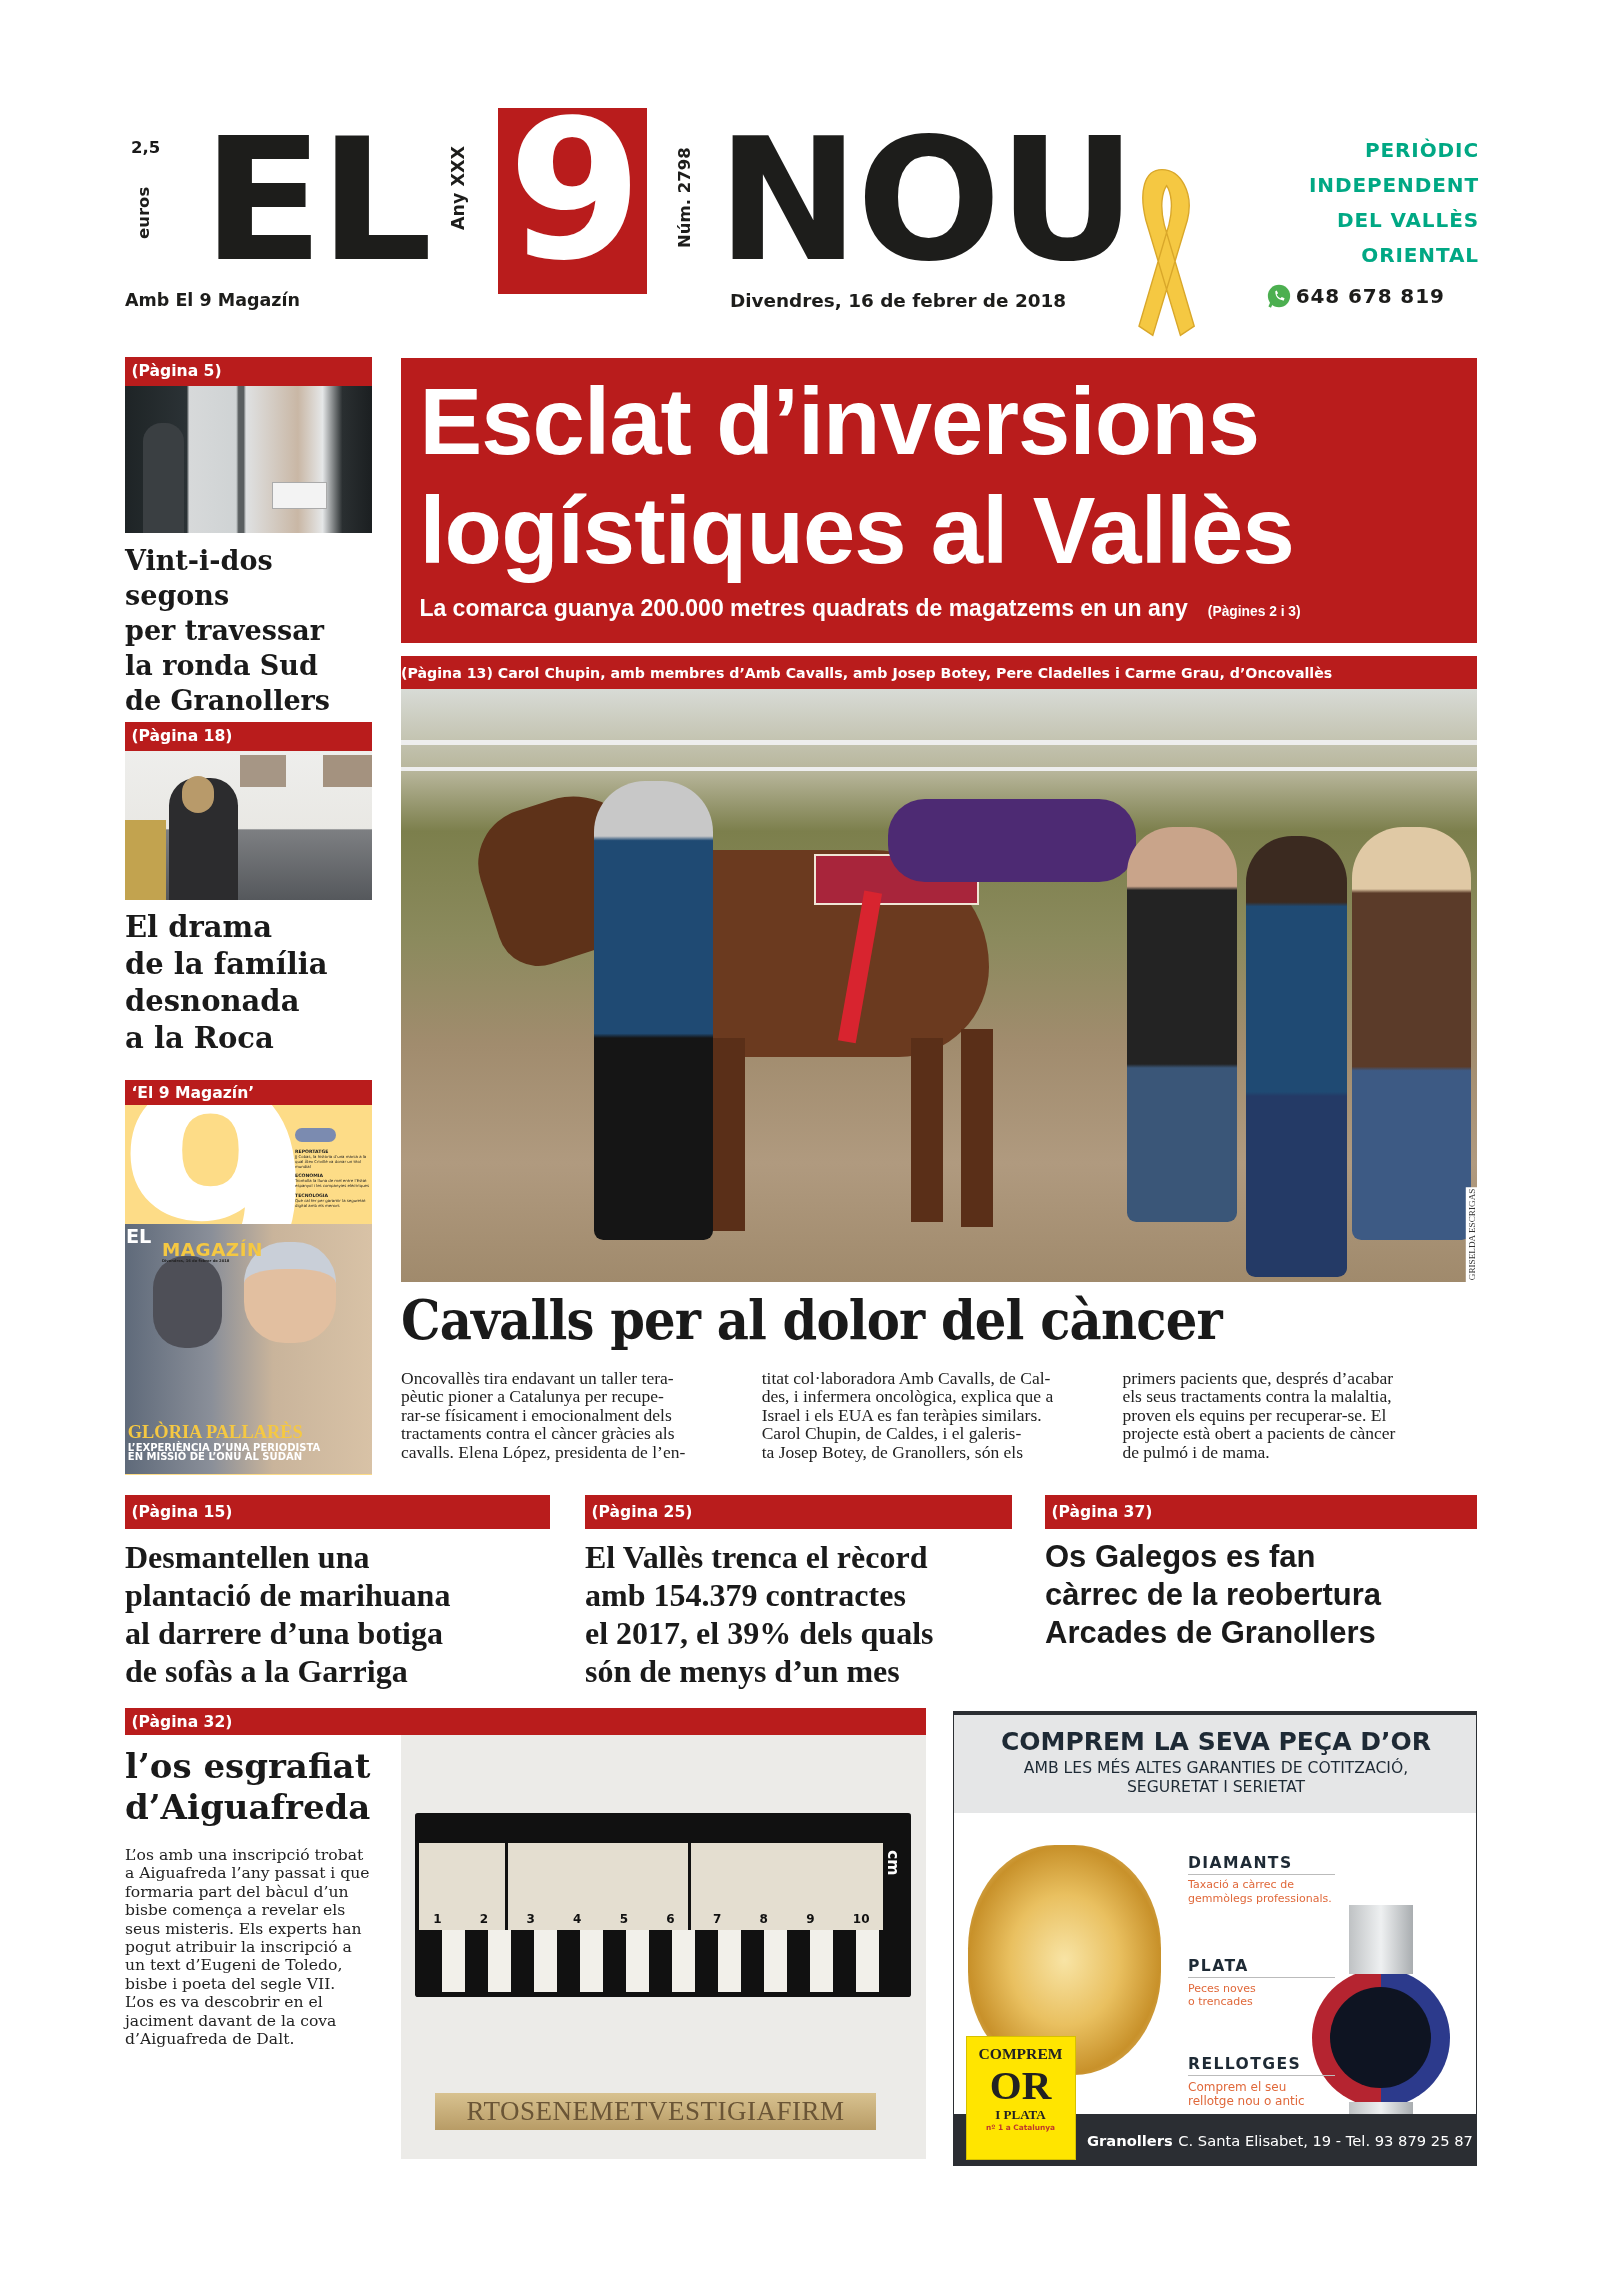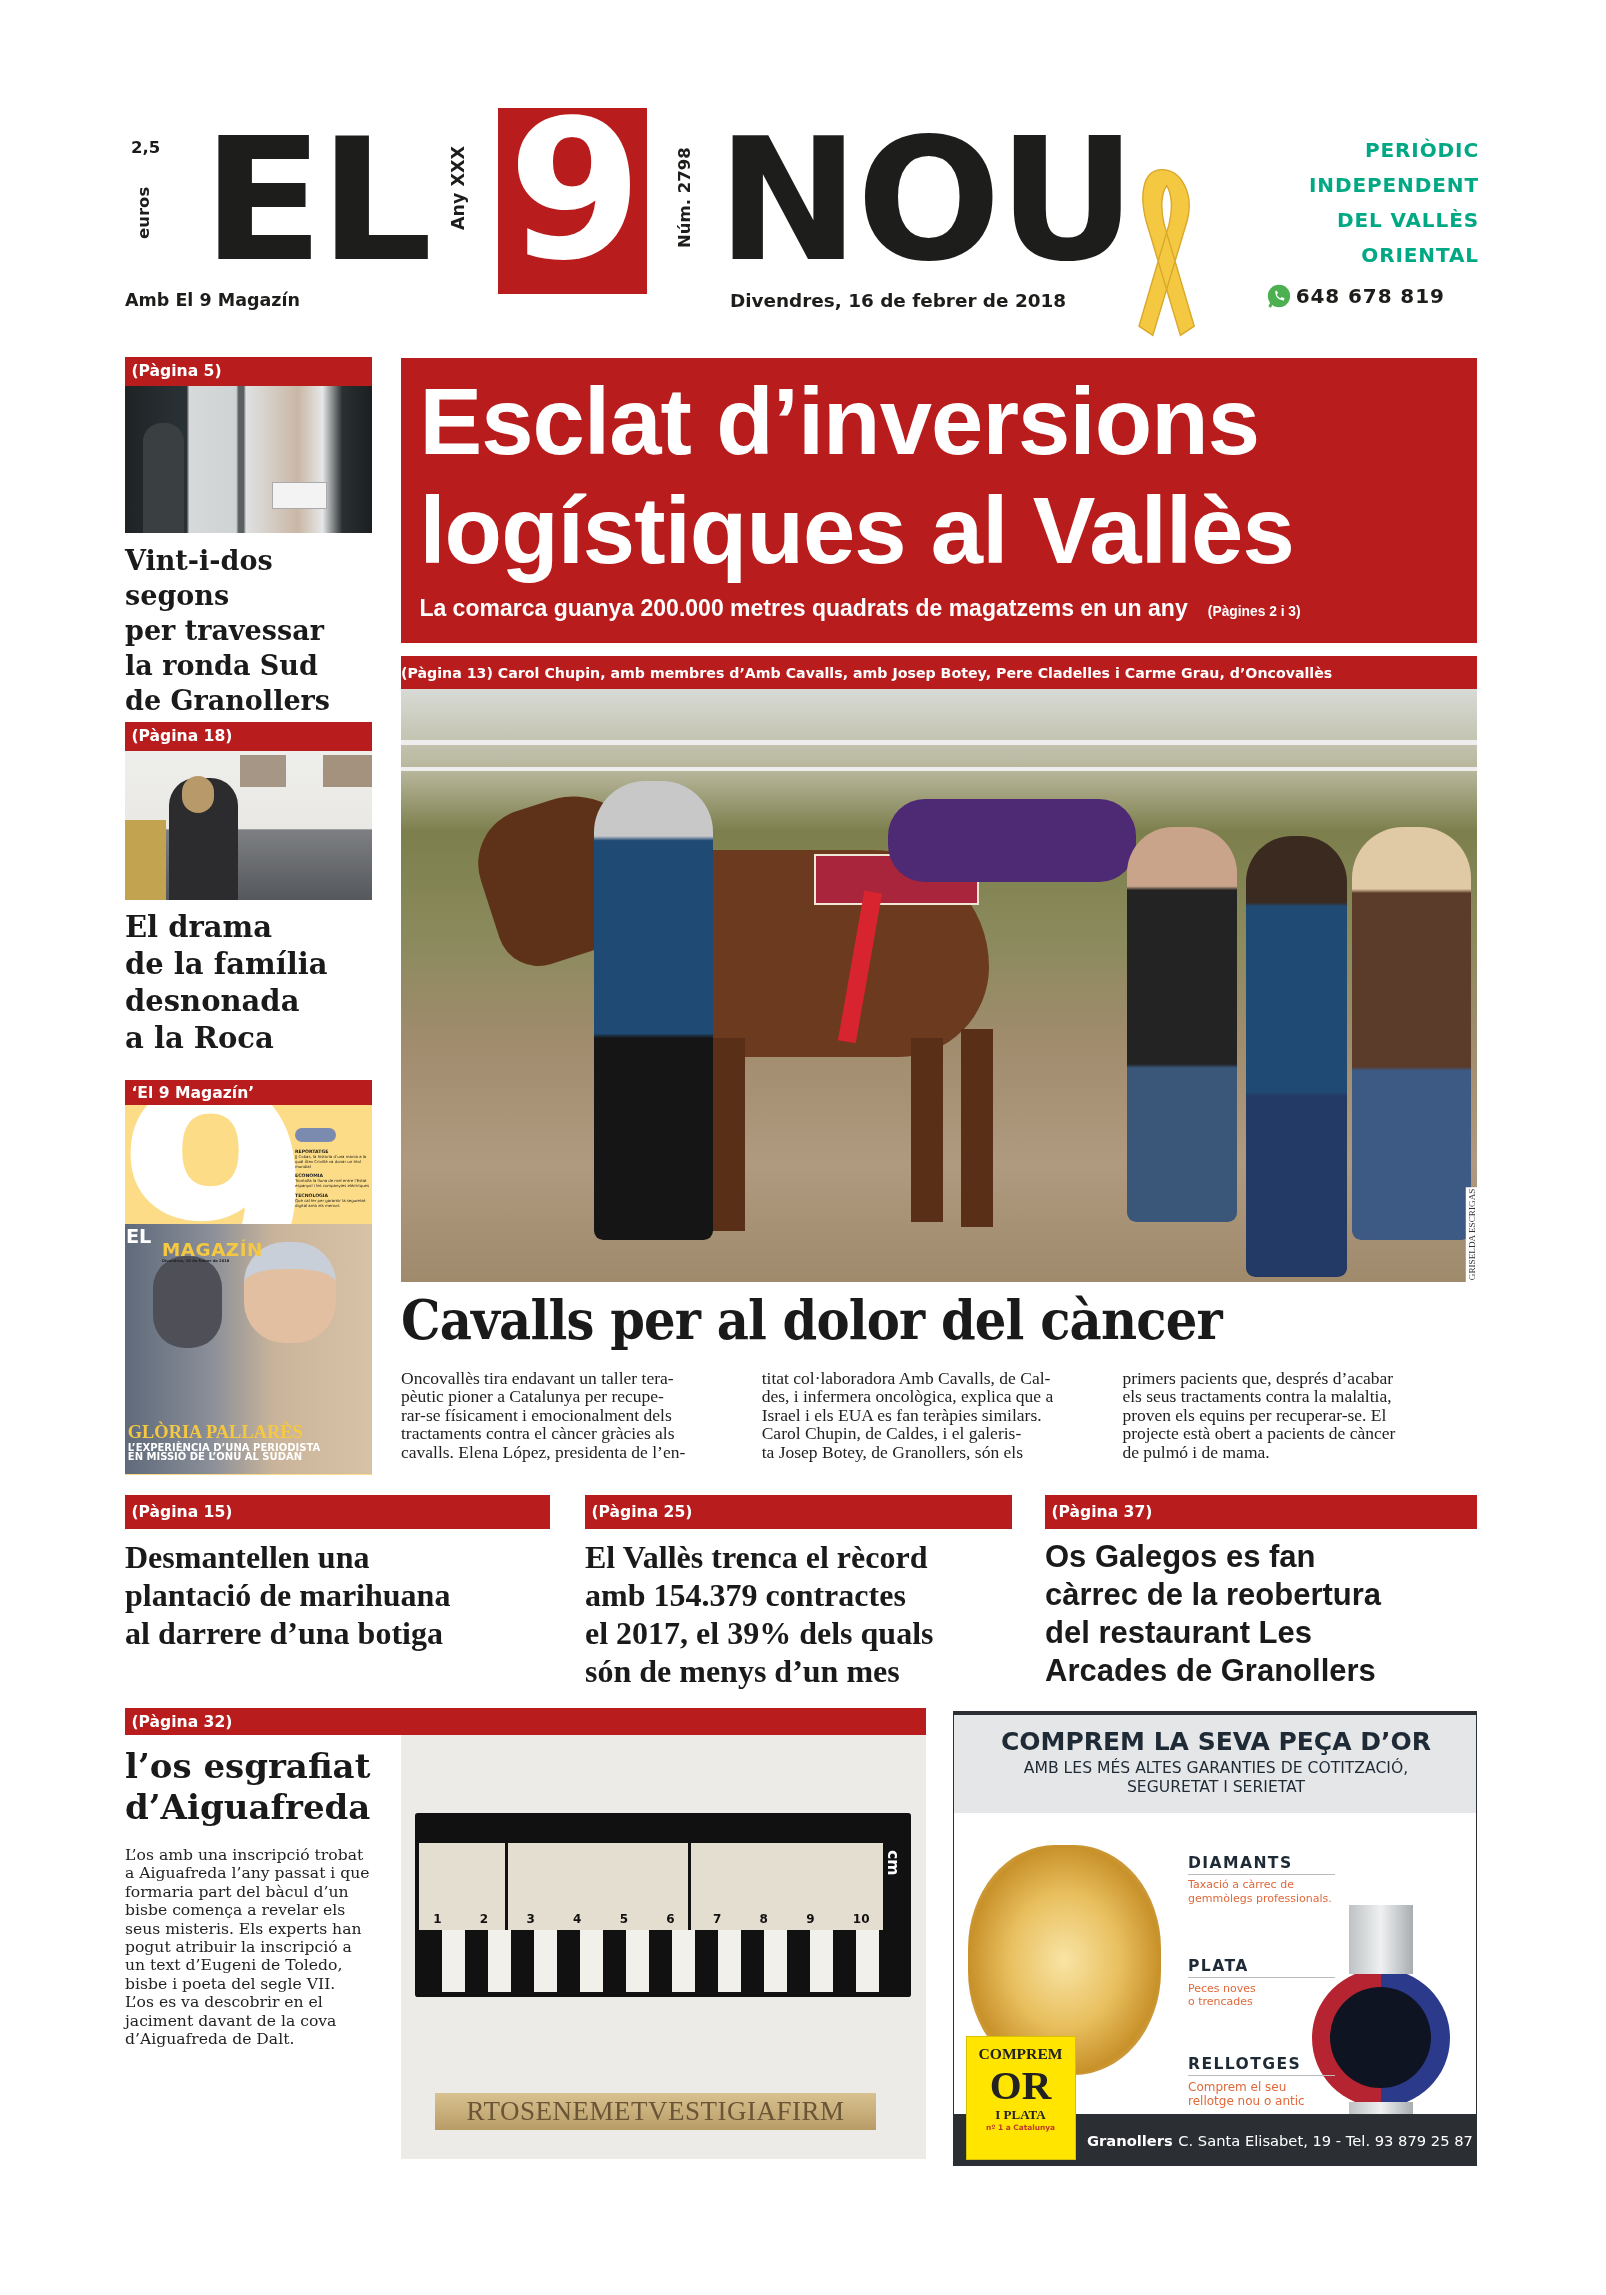--- a/index.html
+++ b/index.html
@@ -186,37 +186,37 @@
     </div>
   </div>
 </div>
 
 <div class="abs" style="left:125px;top:1495px;width:425px;">
   <div class="green tag" style="height:34px;">(Pàgina 15)</div>
   <div style="margin-top:9.2px;font-family:'Liberation Serif',serif;font-weight:bold;font-size:32px;line-height:38px;">
     <div>Desmantellen una</div>
       <div>plantació de marihuana</div>
       <div>al darrere d’una botiga</div>
+      <div>de sofàs a la Garriga</div>
   </div>
 </div>
 <div class="abs" style="left:585px;top:1495px;width:427px;">
   <div class="green tag" style="height:34px;">(Pàgina 25)</div>
   <div style="margin-top:9.2px;font-family:'Liberation Serif',serif;font-weight:bold;font-size:32px;line-height:38px;">
     <div>El Vallès trenca el rècord</div>
       <div>amb 154.379 contractes</div>
       <div>el 2017, el 39% dels quals</div>
       <div>són de menys d’un mes</div>
   </div>
 </div>
 <div class="abs" style="left:1045px;top:1495px;width:432px;">
   <div class="green tag" style="height:34px;">(Pàgina 37)</div>
   <div style="margin-top:9.2px;font-family:'Liberation Sans',sans-serif;font-weight:bold;font-size:31px;line-height:38px;">
     <div>Os Galegos es fan</div>
       <div>càrrec de la reobertura</div>
-      <div>del restaurant Les</div>
       <div>Arcades de Granollers</div>
   </div>
 </div>
 
 <div class="abs green tag" style="left:125px;top:1708px;width:801px;height:27px;">(Pàgina 32)</div>
 <div class="abs" style="left:125px;top:1741px;width:257px;">
   <div class="serif-head" style="font-size:34px;line-height:41px;margin-top:4.6px;">
       <div>l’os esgrafiat</div>
       <div>d’Aiguafreda</div>
   </div>

